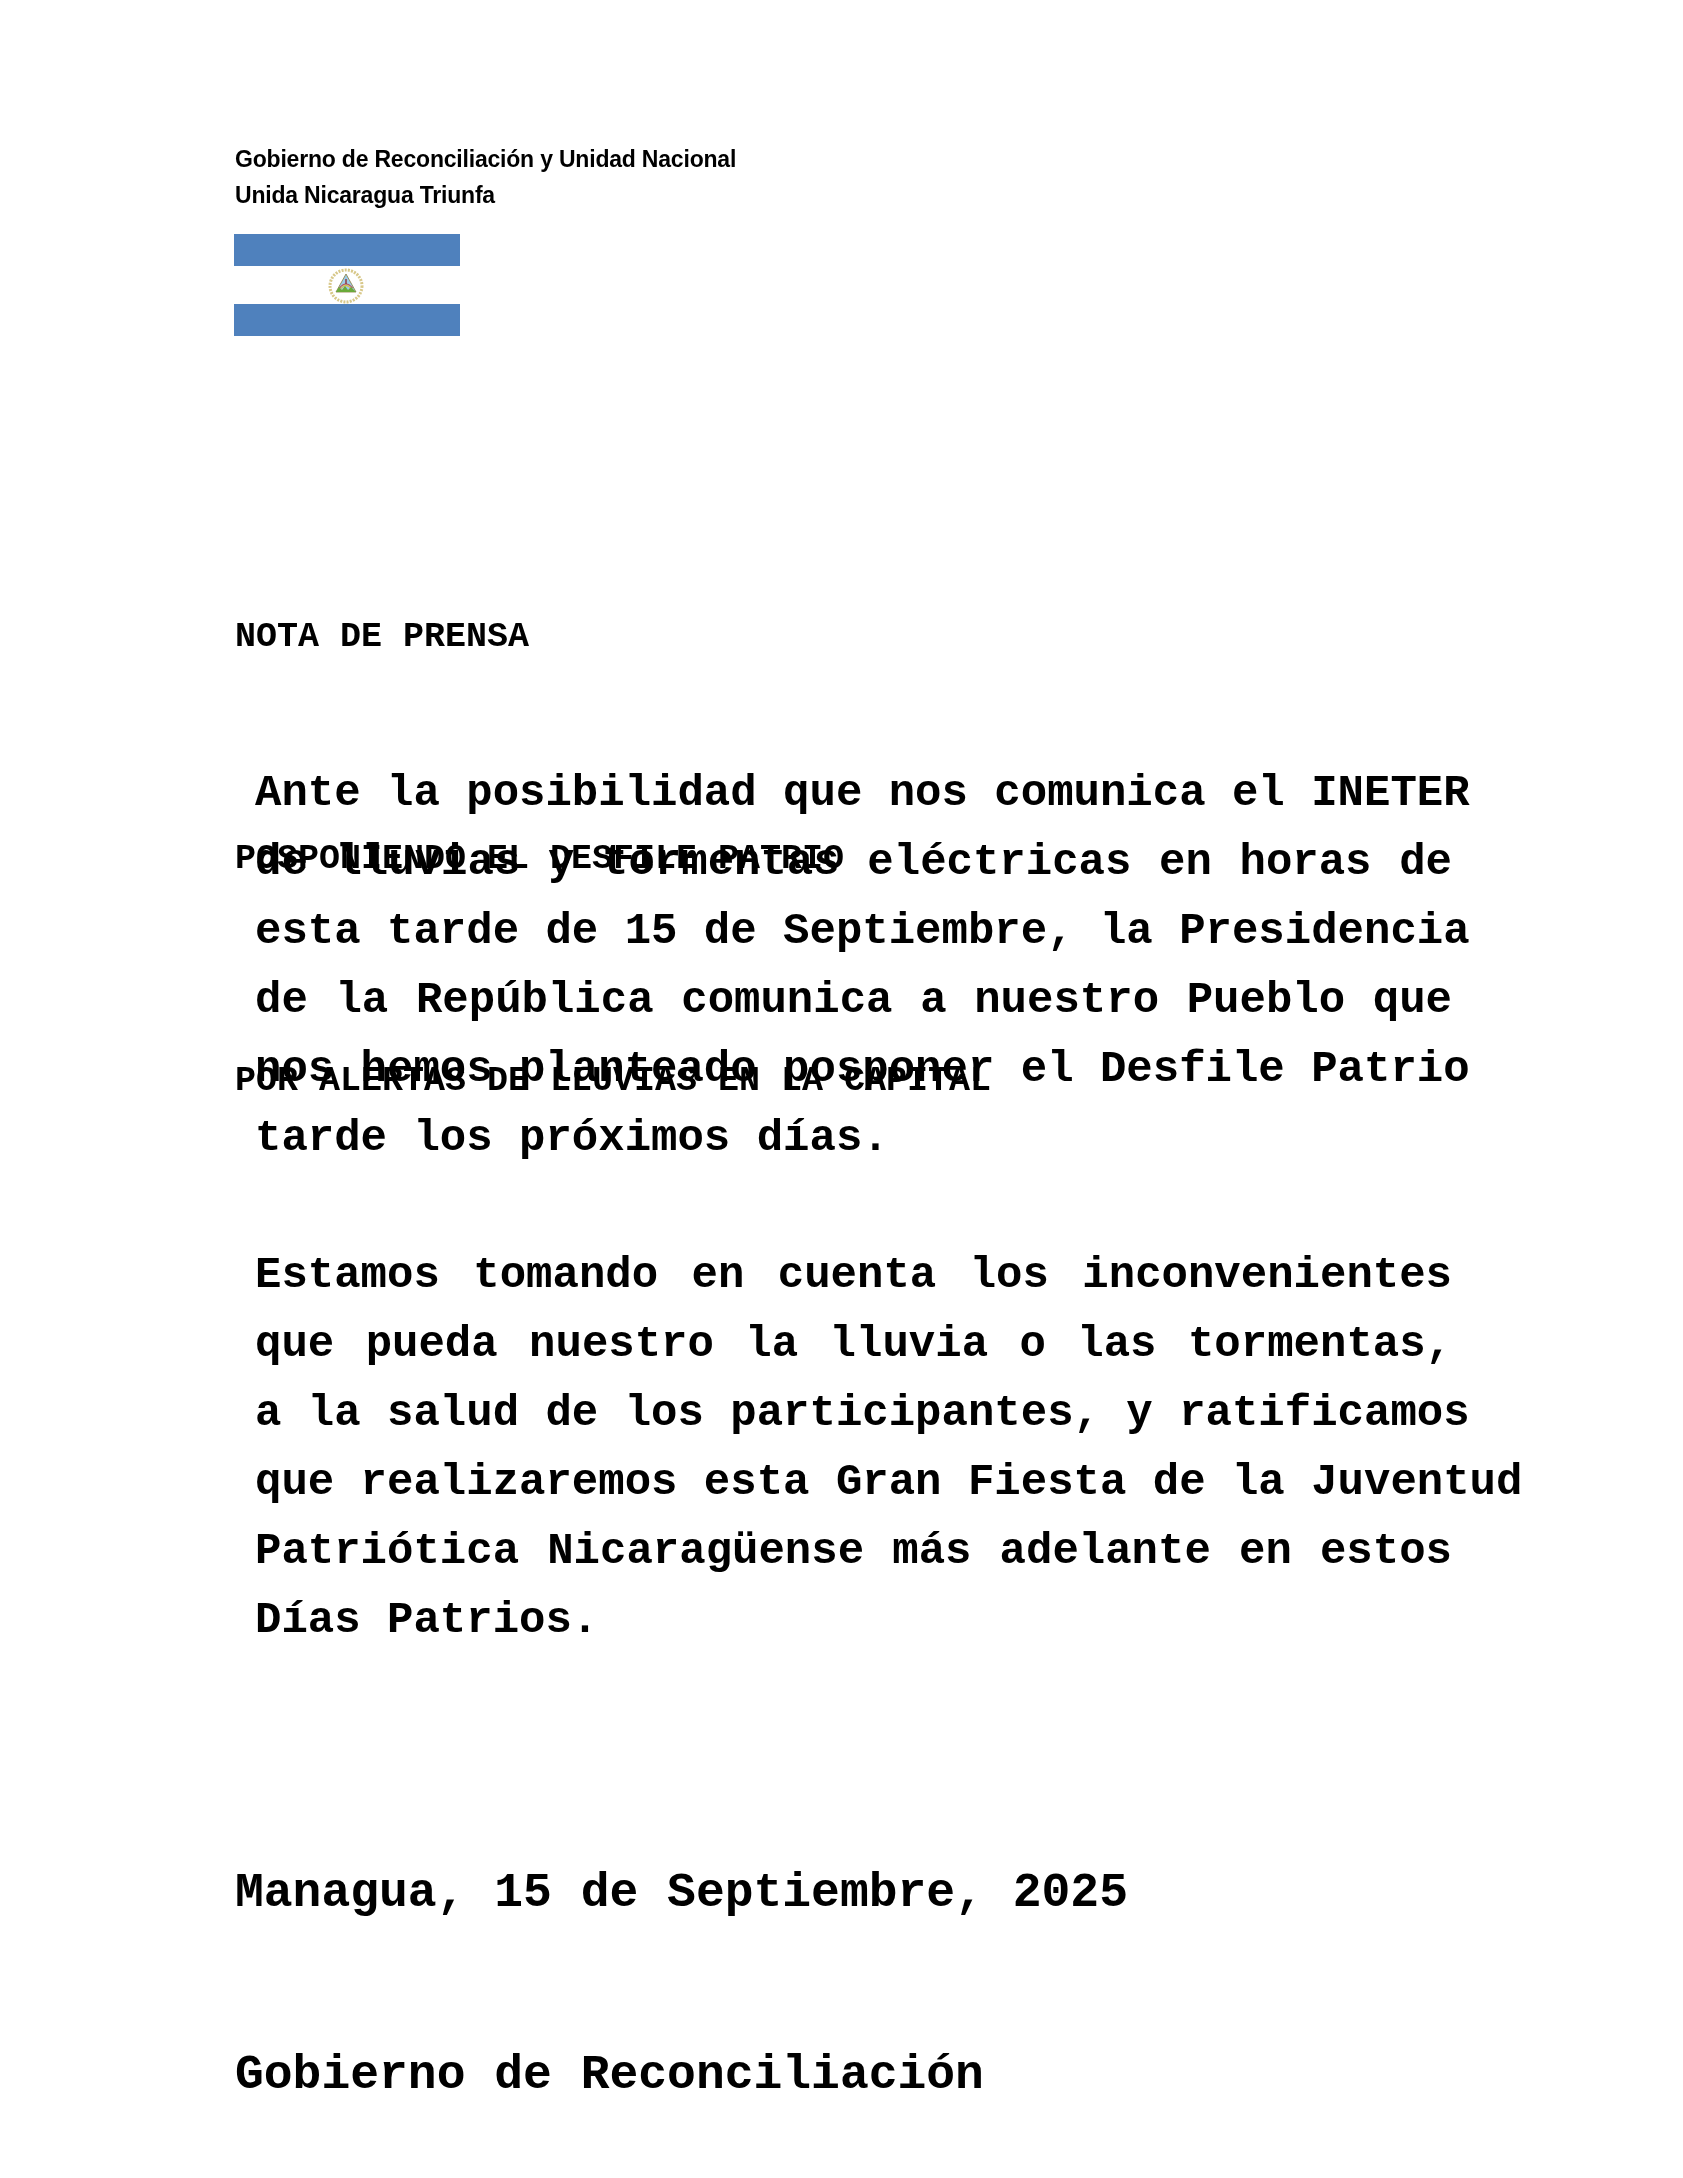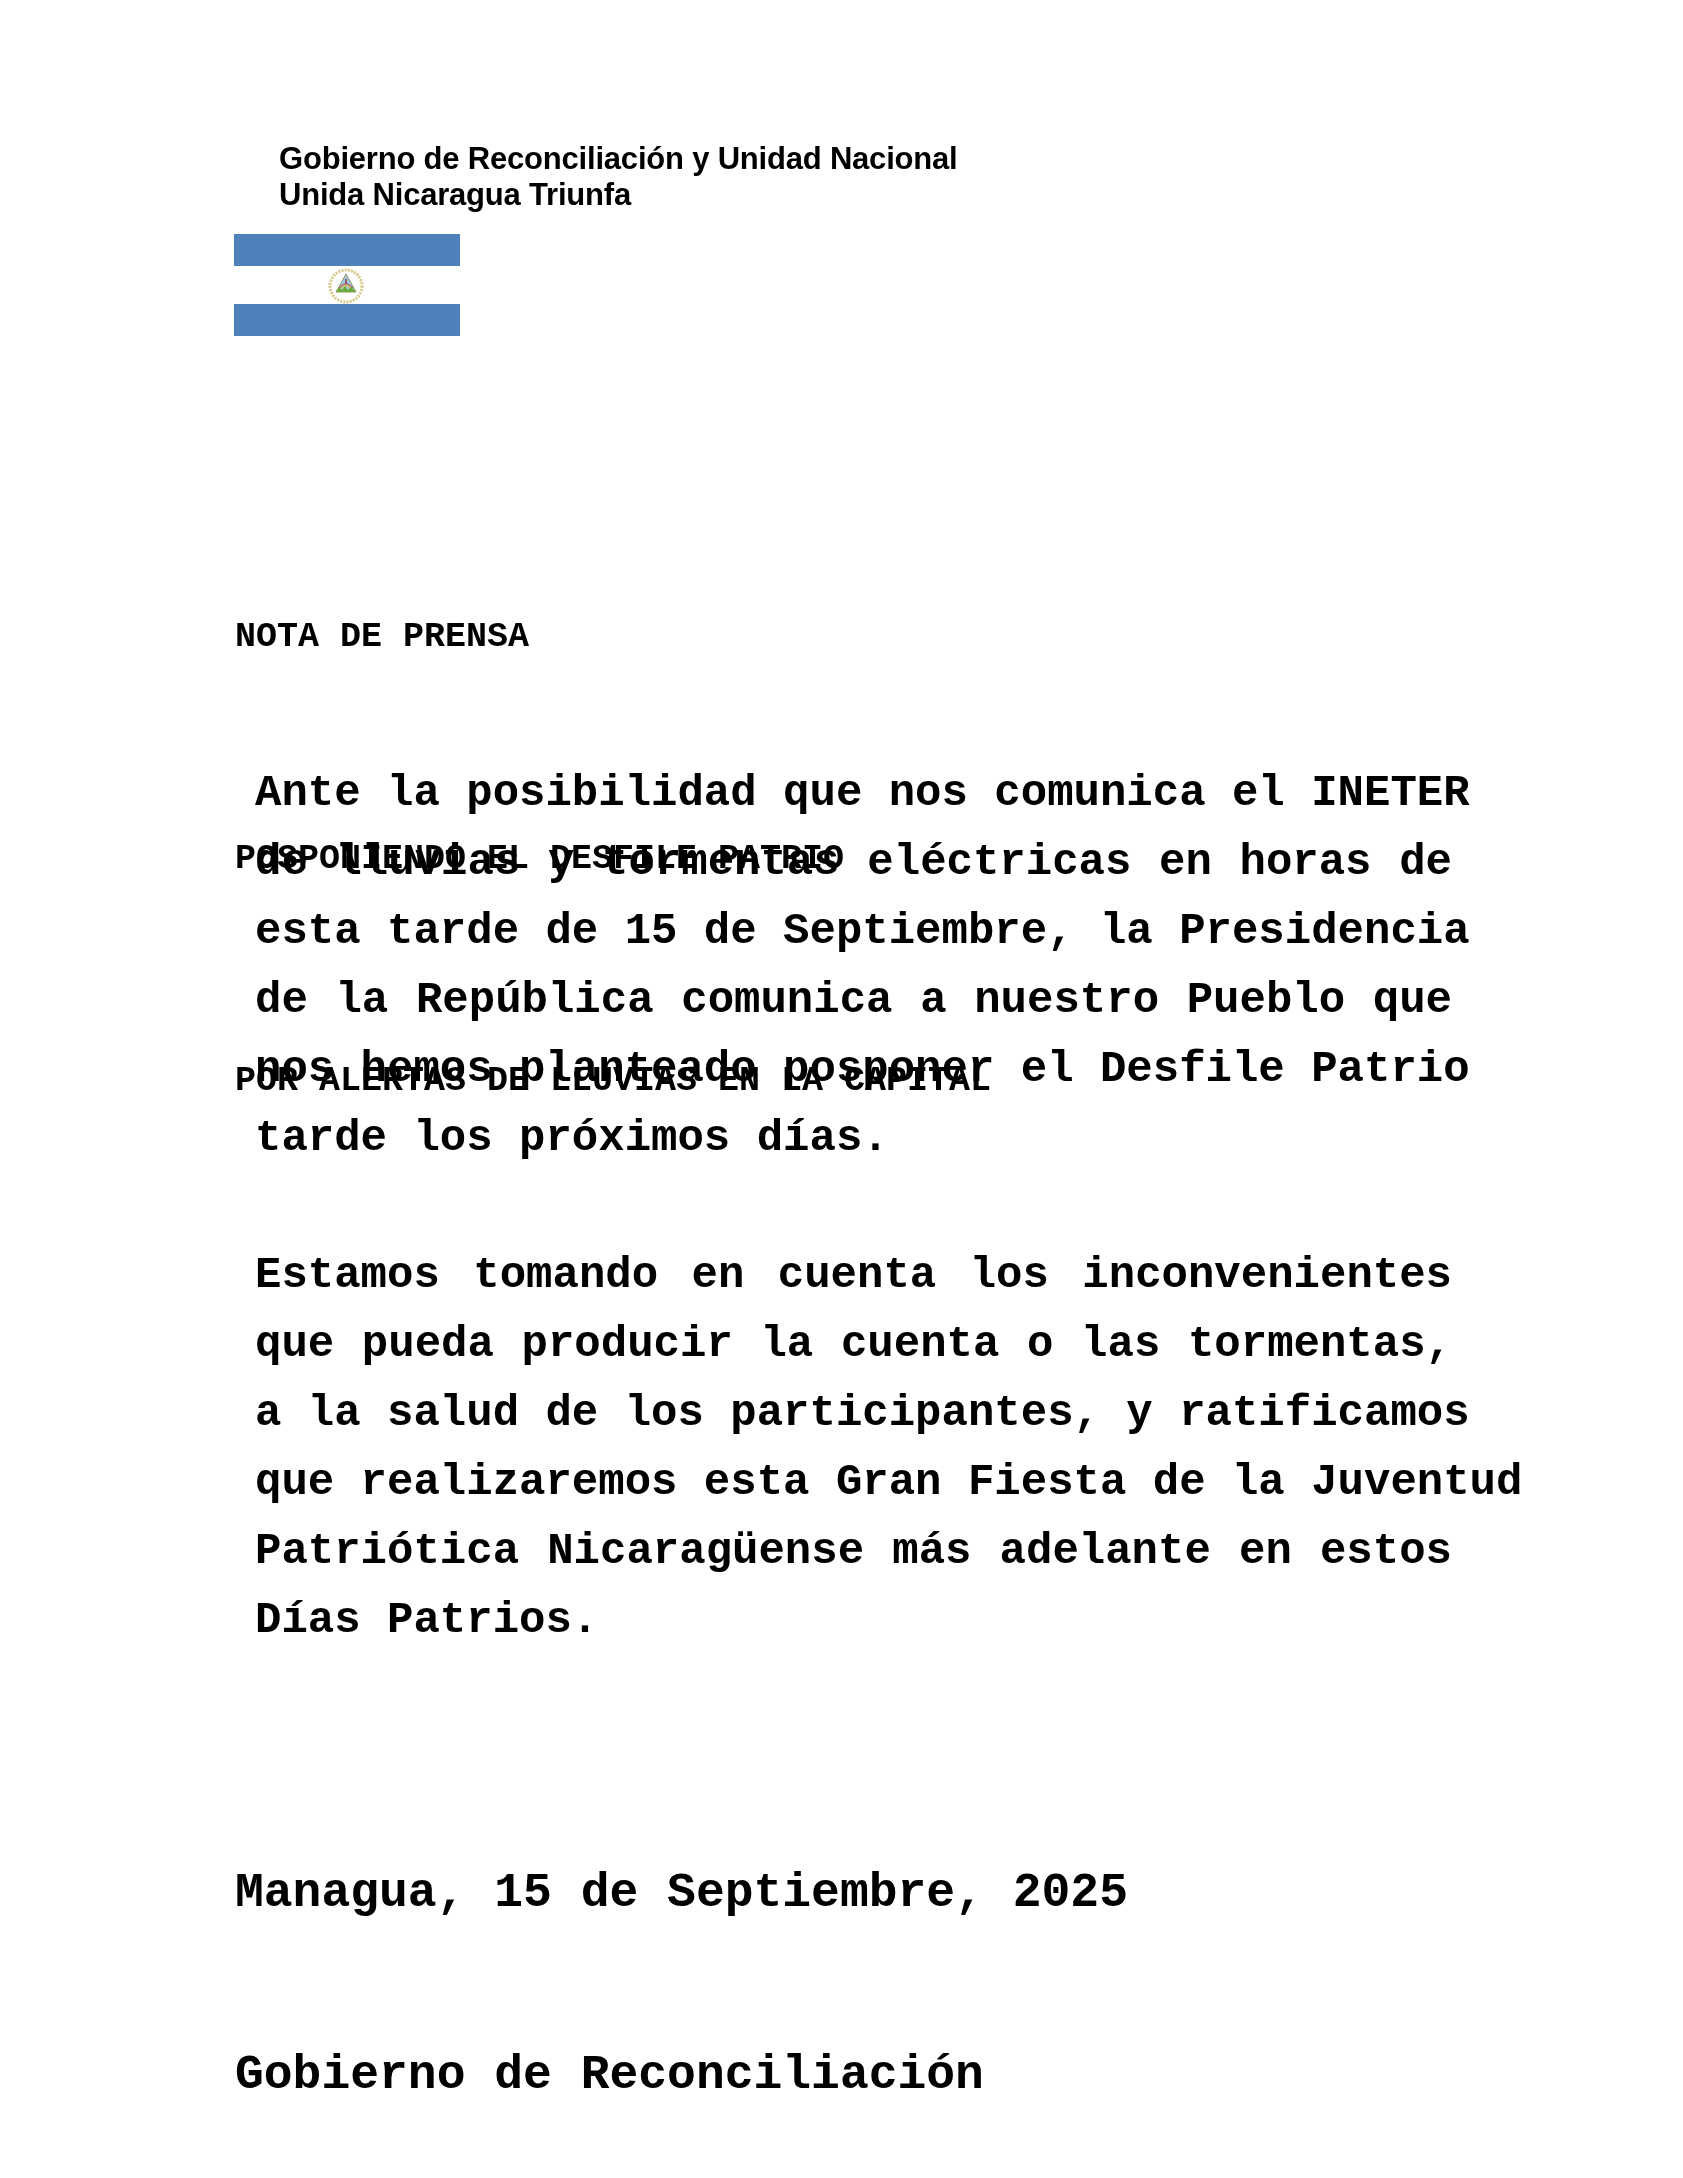--- a/index.html
+++ b/index.html
@@ -19,25 +19,24 @@
     left: 0; top: 0;
     width: 1683px; height: 2178px;
     background: #ffffff;
   }
   .header {
     position: absolute;
     left: 235px;
     top: 141px;
     font-family: "Liberation Sans", "DejaVu Sans", sans-serif;
     font-weight: bold;
-    font-size: 31px;
+    font-size: 23px;
     line-height: 36px;
     letter-spacing: -0.2px;
     white-space: nowrap;
-    margin-left: 44px;
   }
   .header .line { display: block; }
 
   .flag {
     position: absolute;
     left: 234px;
     top: 234px;
     width: 226px;
     height: 102px;
   }
@@ -138,21 +137,21 @@
     <span class="line">Ante la posibilidad que nos comunica el INETER</span>
     <span class="line">de lluvias y tormentas eléctricas en horas de</span>
     <span class="line">esta tarde de 15 de Septiembre, la Presidencia</span>
     <span class="line">de la República comunica a nuestro Pueblo que</span>
     <span class="line">nos hemos planteado posponer el Desfile Patrio</span>
     <span class="line last">tarde los próximos días.</span>
   </div>
 
   <div class="para para2 mono">
     <span class="line">Estamos tomando en cuenta los inconvenientes</span>
-    <span class="line">que pueda producir la cuenta o las tormentas,</span>
+    <span class="line">que pueda nuestro la lluvia o las tormentas,</span>
     <span class="line">a la salud de los participantes, y ratificamos</span>
     <span class="line">que realizaremos esta Gran Fiesta de la Juventud</span>
     <span class="line">Patriótica Nicaragüense más adelante en estos</span>
     <span class="line last">Días Patrios.</span>
   </div>
 
   <div class="signature mono">
     <span class="line">Managua, 15 de Septiembre, 2025</span>
     <span class="line">Gobierno de Reconciliación</span>
     <span class="line">y Unidad Nacional</span>

